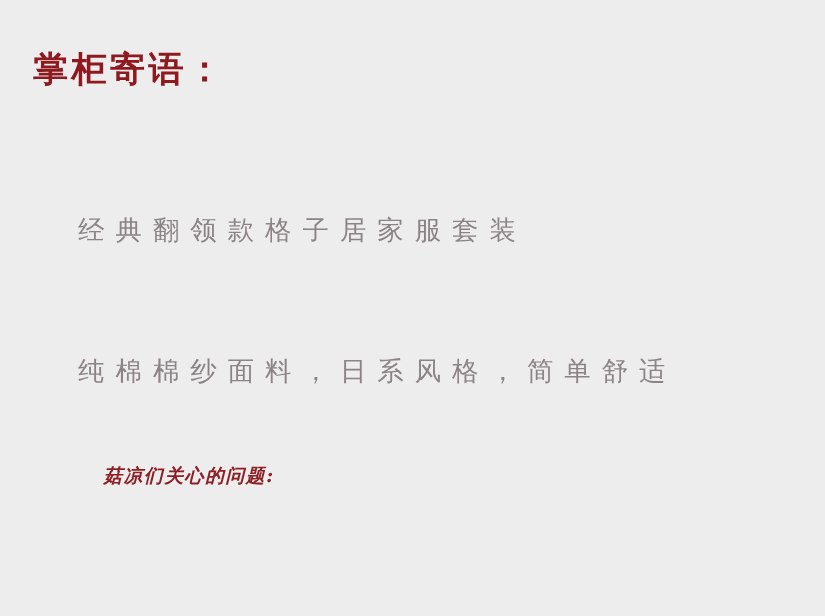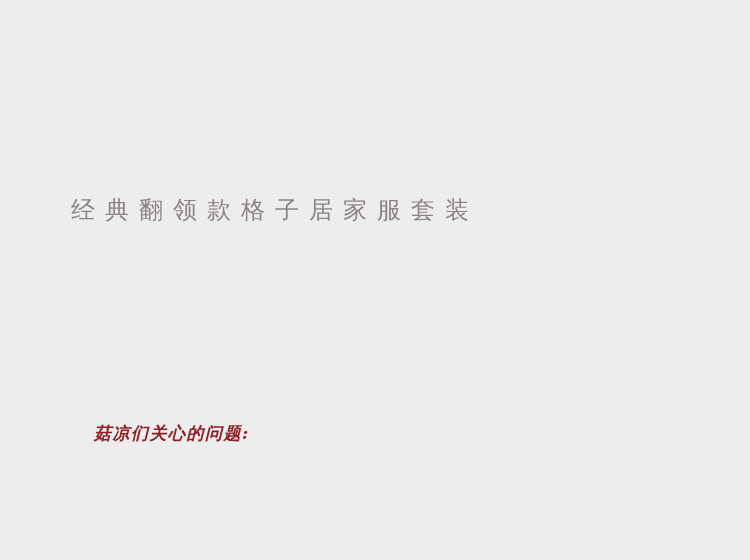--- a/index.html
+++ b/index.html
@@ -56,23 +56,25 @@
   }
   .notes-line {
     height: 28.6px;
   }
 </style>
 </head>
 <body>
 
 <div class="page">
 
+  <div class="title">掌柜寄语：</div>
 
   <div class="intro">
     <div class="intro-line">经典翻领款格子居家服套装</div>
+    <div class="intro-line">纯棉棉纱面料，日系风格，简单舒适</div>
     
     
   </div>
 
   <div class="notes">
     <div class="notes-line notes-heading">菇凉们关心的问题:</div>
     
     
     
   </div>

